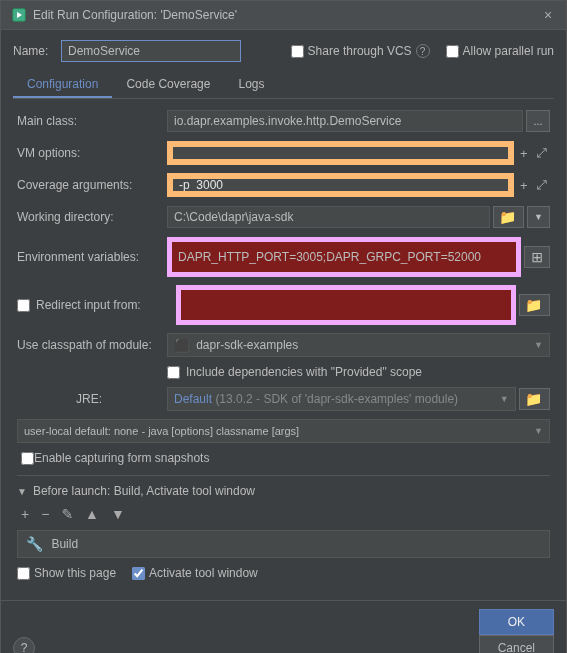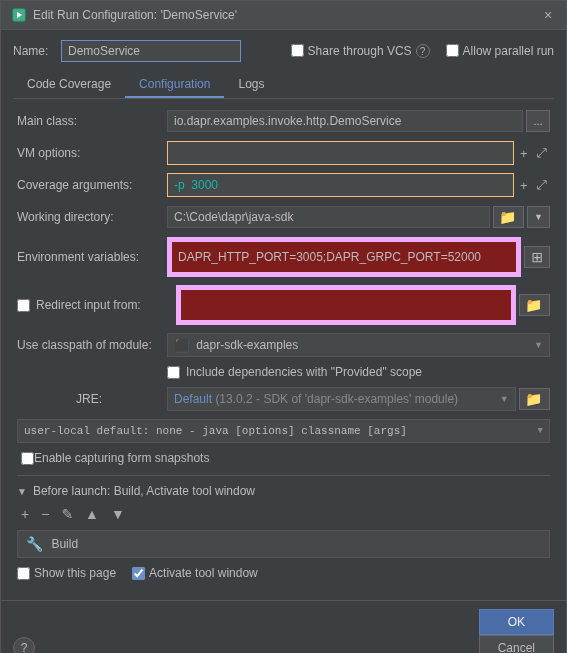--- a/index.html
+++ b/index.html
@@ -77,21 +77,21 @@
       outline: none;
     }
     .name-row-right {
       display: flex;
       align-items: center;
       gap: 16px;
       margin-left: auto;
     }
     .checkbox-label {
       display: flex;
-      align-items: flex-start;
+      align-items: flex-end;
       gap: 4px;
       color: #bbb;
       font-size: 12px;
     }
     .checkbox-label input[type=checkbox] {
       accent-color: #6b8ec7;
     }
     .help-icon {
       width: 14px;
       height: 14px;
@@ -223,21 +223,20 @@
     }
     .default-text {
       color: #6b8ec7;
     }
     .gray-text {
       color: #888;
     }
     .shorten-dropdown {
       font-size: 11px;
       color: #bbb;
-      font-family: Liberation Mono, monospace;
     }
     .capture-checkbox {
       display: flex;
       align-items: center;
       margin-bottom: 10px;
       color: #bbb;
       font-size: 12px;
       margin-left: 4px;
     }
     .capture-checkbox input[type=checkbox] {
@@ -365,22 +364,22 @@
       cursor: pointer;
     }
     .vm-field {
       display: flex;
       align-items: center;
       gap: 3px;
       flex: 1;
     }
     .vm-input {
       background: #45494a;
-      border: 1px solid #fdba74;
-      color: #14b8a6;
+      border: 6px solid #fdba74;
+      color: #e5e5e5;
       padding: 3px 6px;
       font-size: 12px;
       flex: 1;
       height: 24px;
       outline: none;
     }
     .icon-btn {
       background: transparent;
       border: none;
       color: #aaa;
@@ -421,22 +420,22 @@
           <span class="help-icon">?</span>
         </label>
         <label class="checkbox-label">
           <input type="checkbox" style="">
           <span>Allow parallel run</span>
         </label>
       </div>
     </div>
 
     <div class="tabs">
+      <div class="tab active">Configuration</div>
       <div class="tab">Code Coverage</div>
-      <div class="tab active">Configuration</div>
       <div class="tab">Logs</div>
     </div>
 
     <div class="form-section">
 
       <div class="form-row">
         <span class="form-label">Main class:</span>
         <div class="form-field">
           <input class="text-input" type="text" value="io.dapr.examples.invoke.http.DemoService" style="">
           <button class="btn-small btn-dots">...</button>

